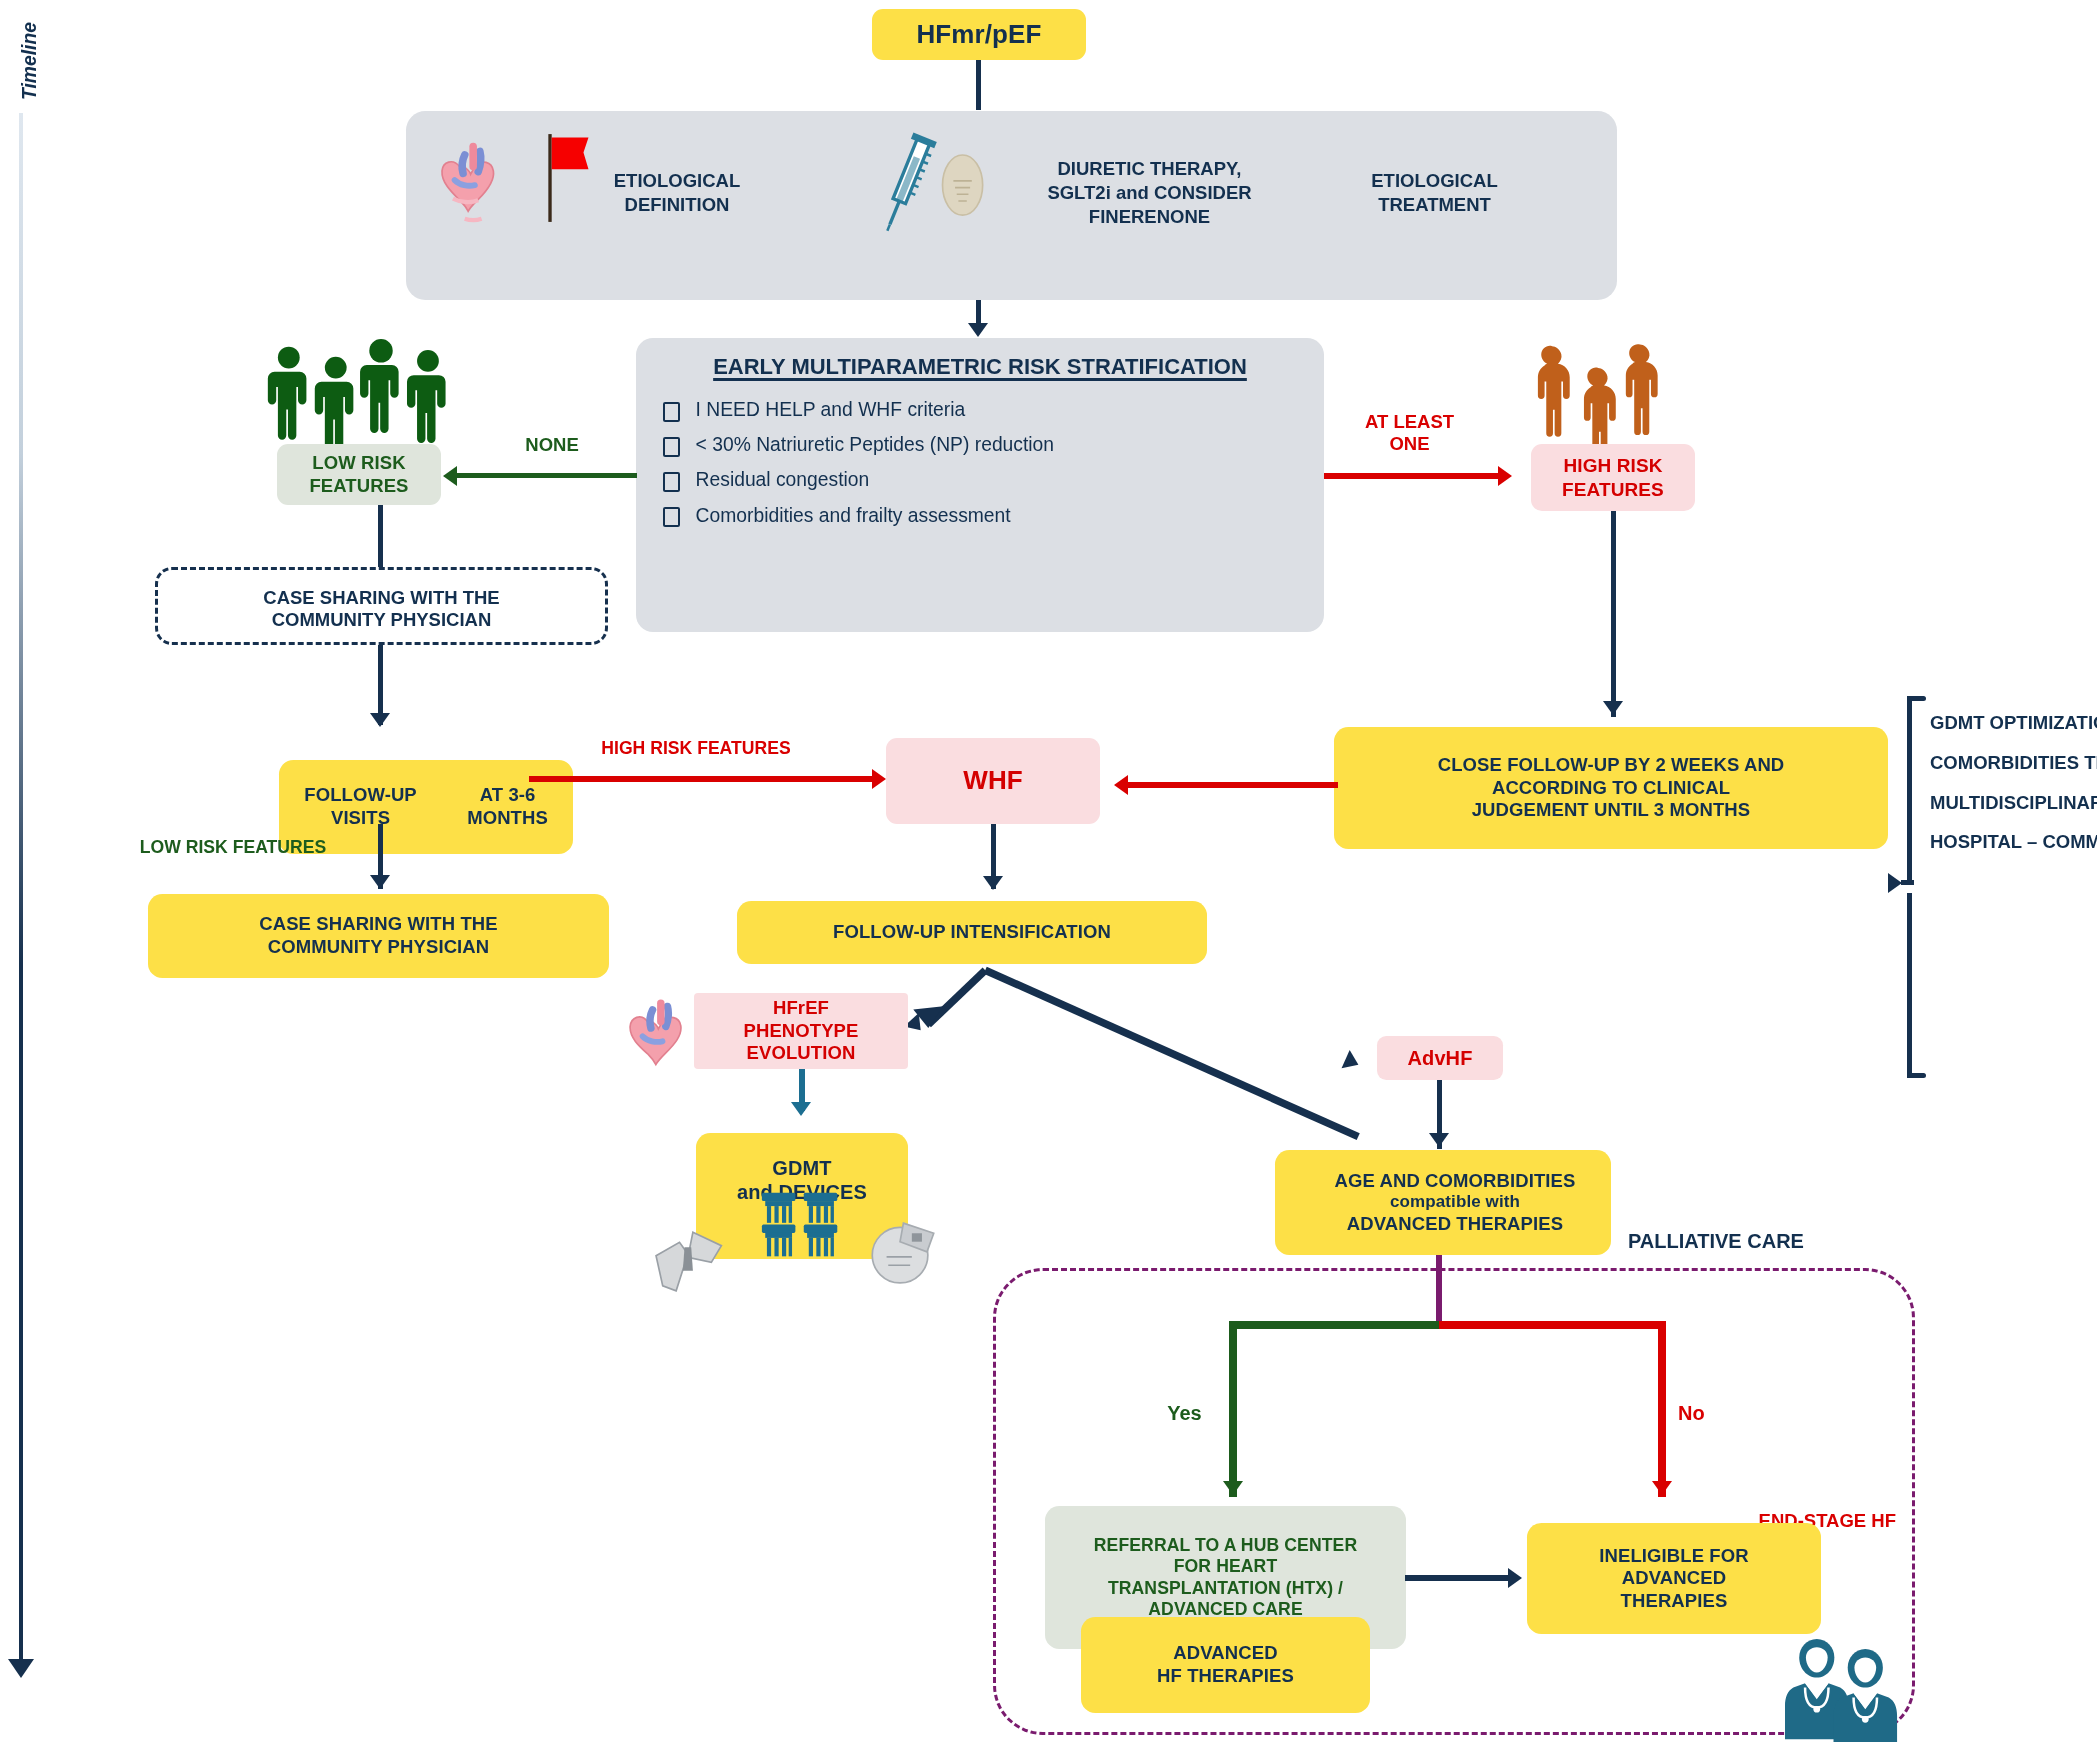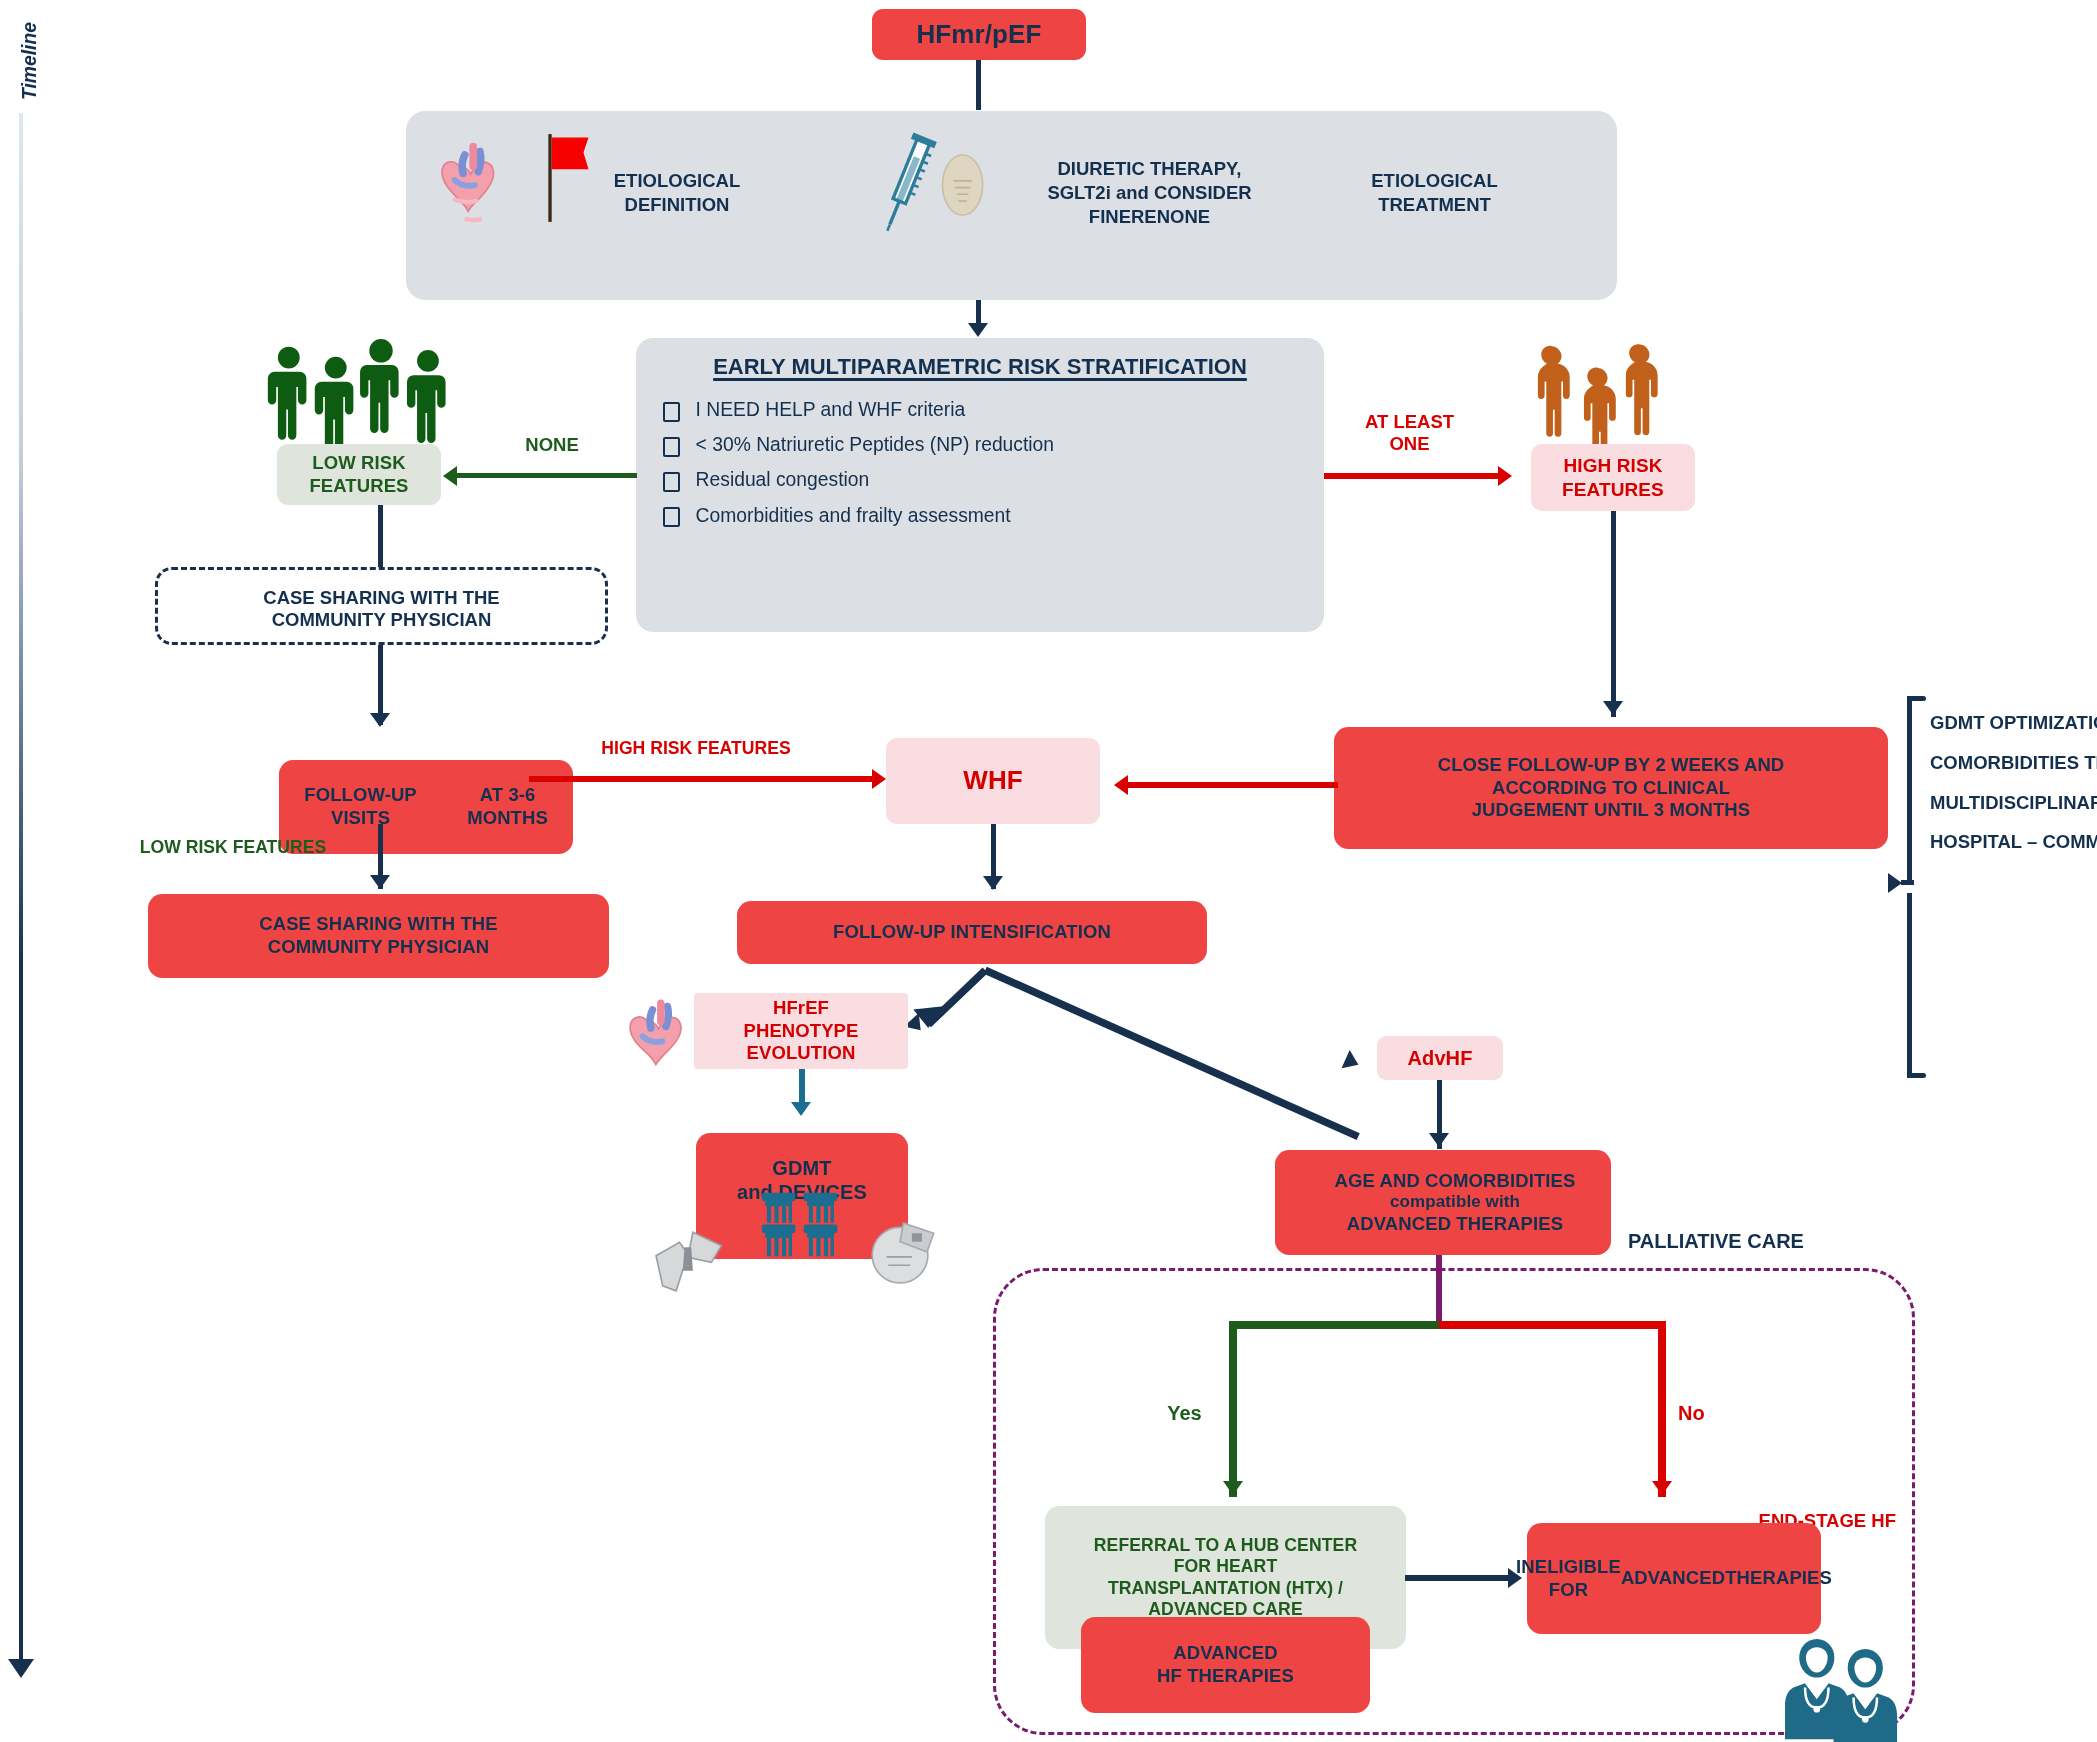--- a/index.html
+++ b/index.html
@@ -3,21 +3,21 @@
 <meta charset="utf-8">
 <style>
   html,body{margin:0;padding:0;background:#fff;}
   body{font-family:"Liberation Sans",sans-serif;}
   #stage{position:relative;width:2511px;height:1743px;background:#ffffff;overflow:hidden;}
 
   
   .node{position:absolute;box-sizing:border-box;display:flex;align-items:center;
         justify-content:center;text-align:center;border-radius:14.3px;
         font-weight:bold;line-height:1.22;letter-spacing:0.1px;}
-  .grey{background:#ef4444;color:#13304f;text-align:center;}
+  .grey{background:#fde047;color:#13304f;text-align:center;}
   .pink{background:#fadde0;color:#d40000;}
   .sage{background:#dfe5dc;color:#1d5c1d;}
   .dashed{background:#ffffff;color:#13304f;border:3.8px dashed #16304e;border-radius:17px;}
 
   
   .ln{position:absolute;background:#16304e;}
   .ln.red{background:#d90000;}
   .ln.grn{background:#1d5c1d;}
   .ln.pur{background:#7a1b6e;}
   .ln.teal{background:#1c6e91;}
@@ -415,21 +415,21 @@
   <div class="node sage" style="left:1045px;top:1506px;width:361px;height:143px;font-size:17.6px;flex-direction:column;border-radius:14.3px;">
     <span>REFERRAL TO A HUB CENTER</span>
     <span>FOR HEART</span>
     <span>TRANSPLANTATION (HTX) /</span>
     <span>ADVANCED CARE</span>
   </div>
 
   <div class="ln" style="left:1405px;top:1575px;width:109px;height:5.9px;"></div>
   <div class="arw r" style="left:1508px;top:1568px;"></div>
 
-  <div class="node grey" style="left:1527px;top:1523px;width:294px;height:111px;font-size:18.5px;flex-direction:row;">
+  <div class="node grey" style="left:1527px;top:1523px;width:294px;height:111px;font-size:18.5px;flex-direction:column;">
     <span>INELIGIBLE FOR</span>
     <span>ADVANCED</span>
     <span>THERAPIES</span>
   </div>
 
   <div class="ln" style="left:1222px;top:1649px;width:4.6px;height:61px;"></div>
 
   <div class="arw d" style="left:1214px;top:1696px;"></div>
 
   <div class="node grey" style="left:1081px;top:1617px;width:289px;height:96px;font-size:18.5px;flex-direction:column;">

